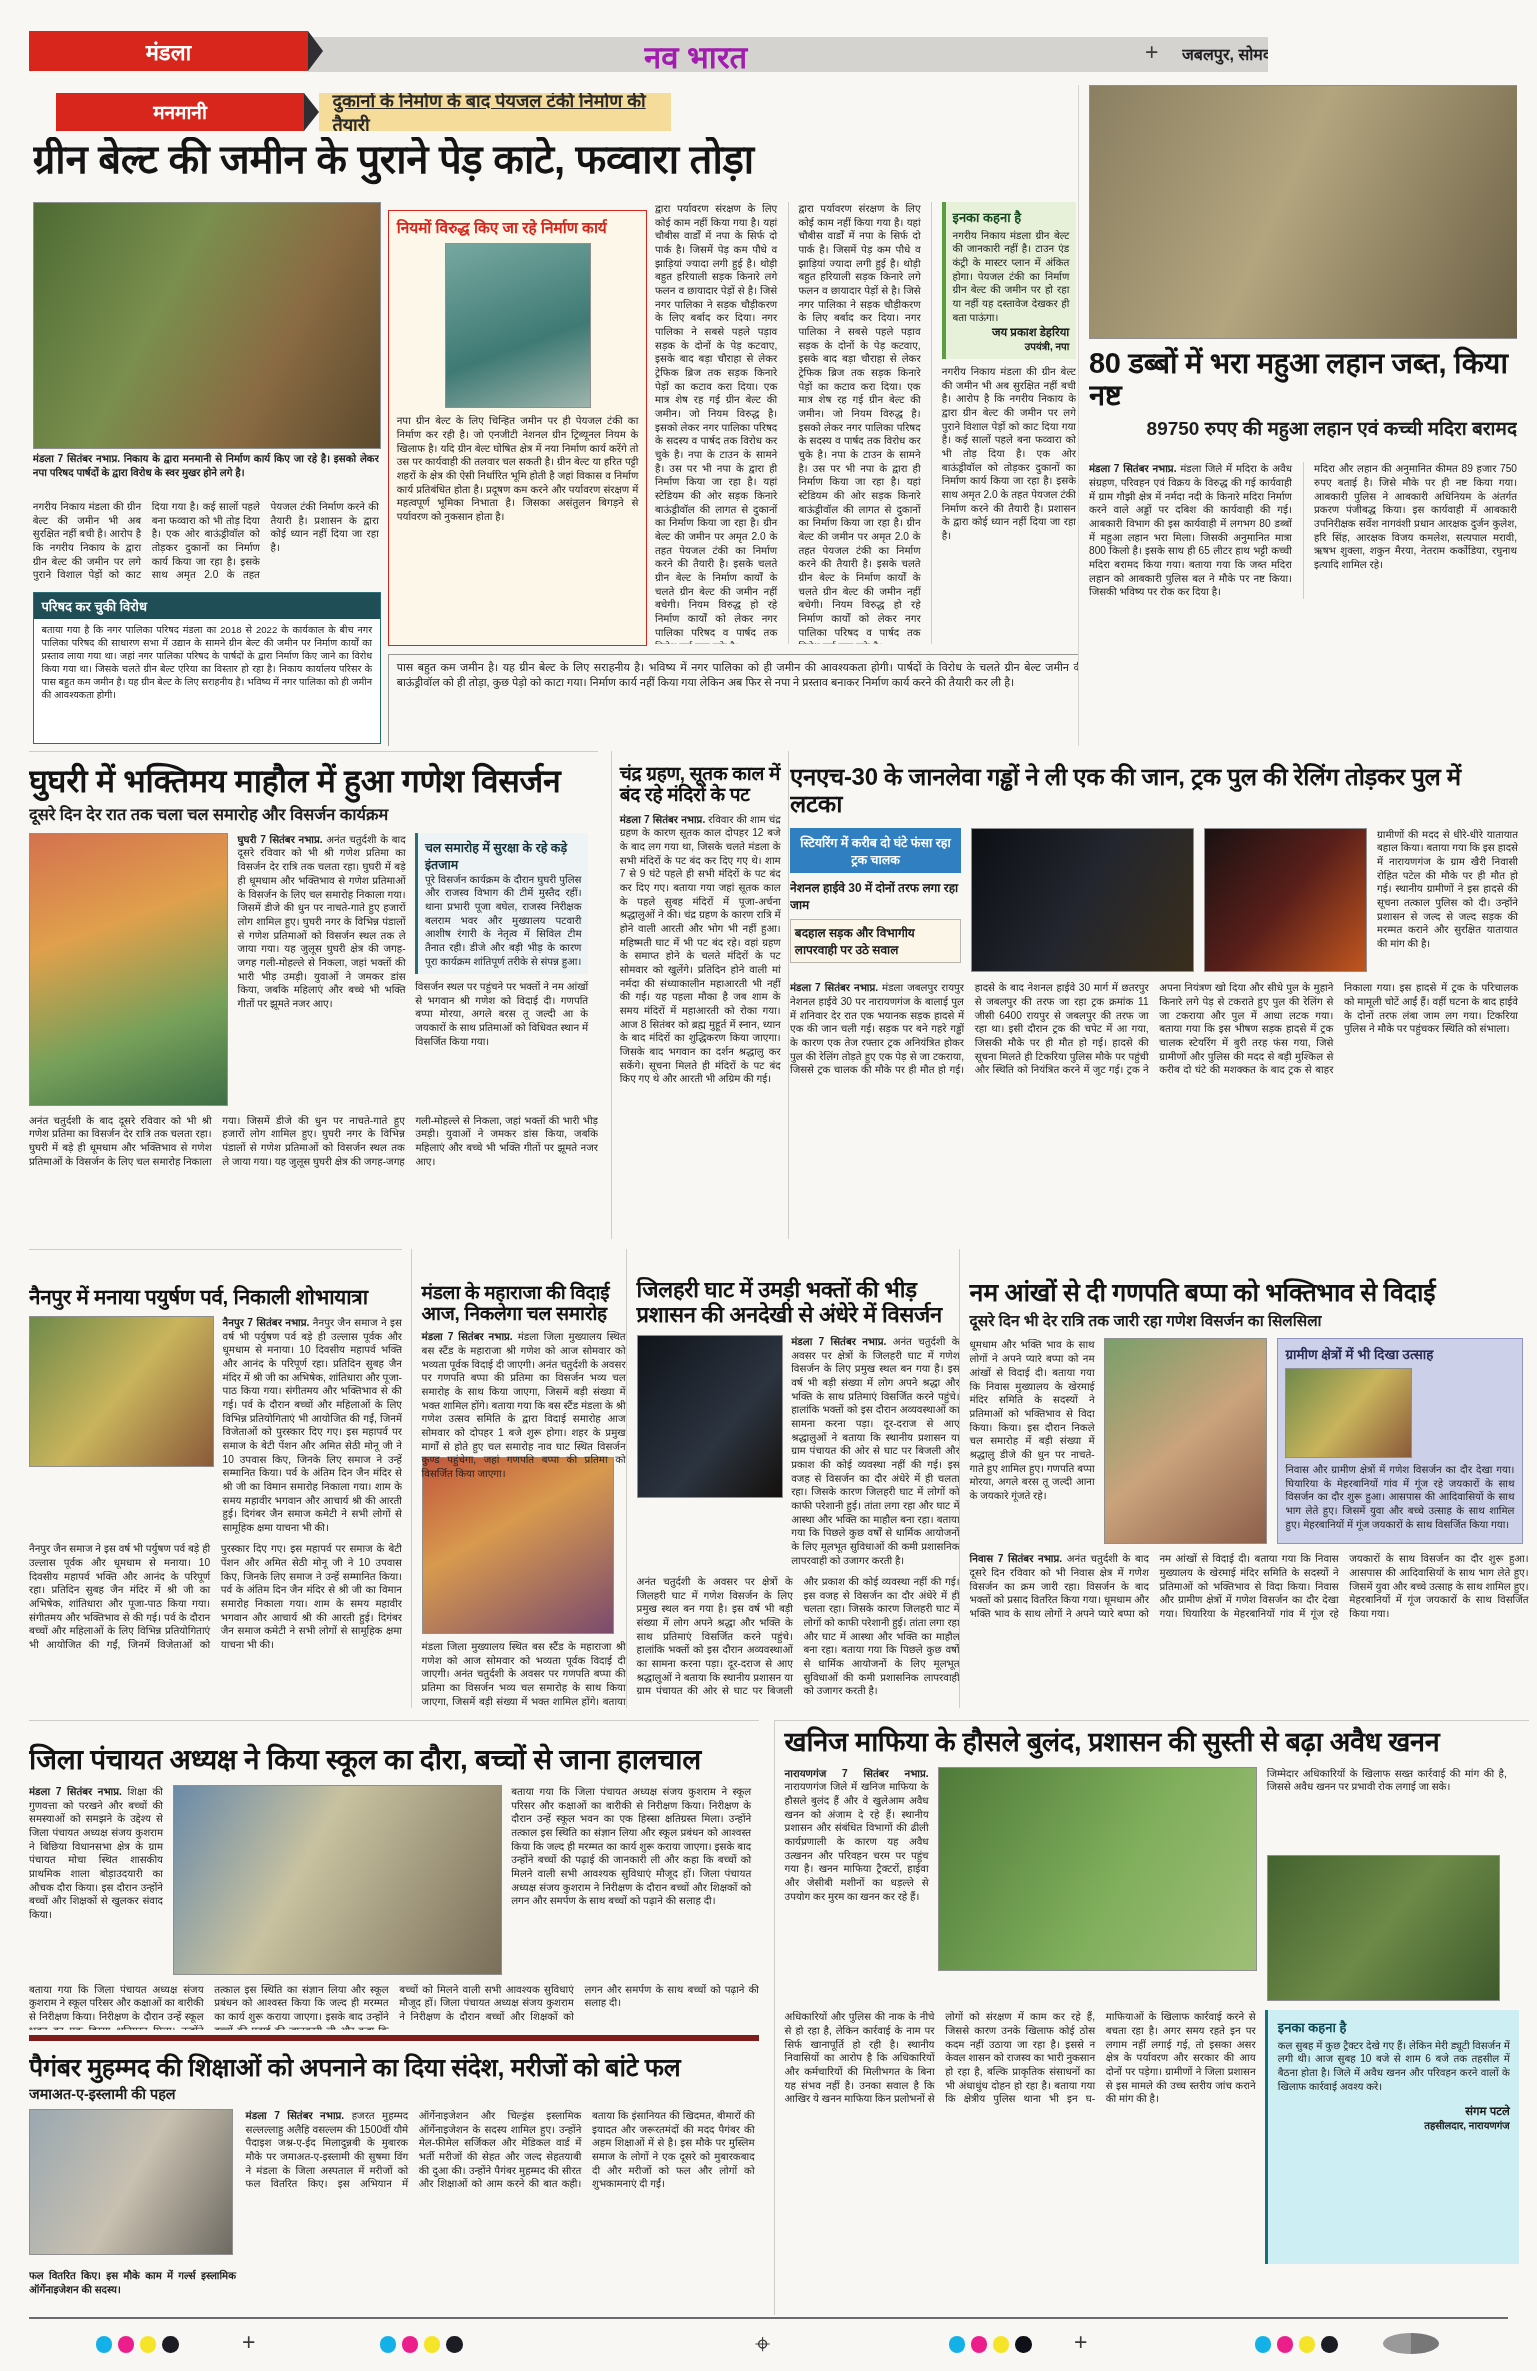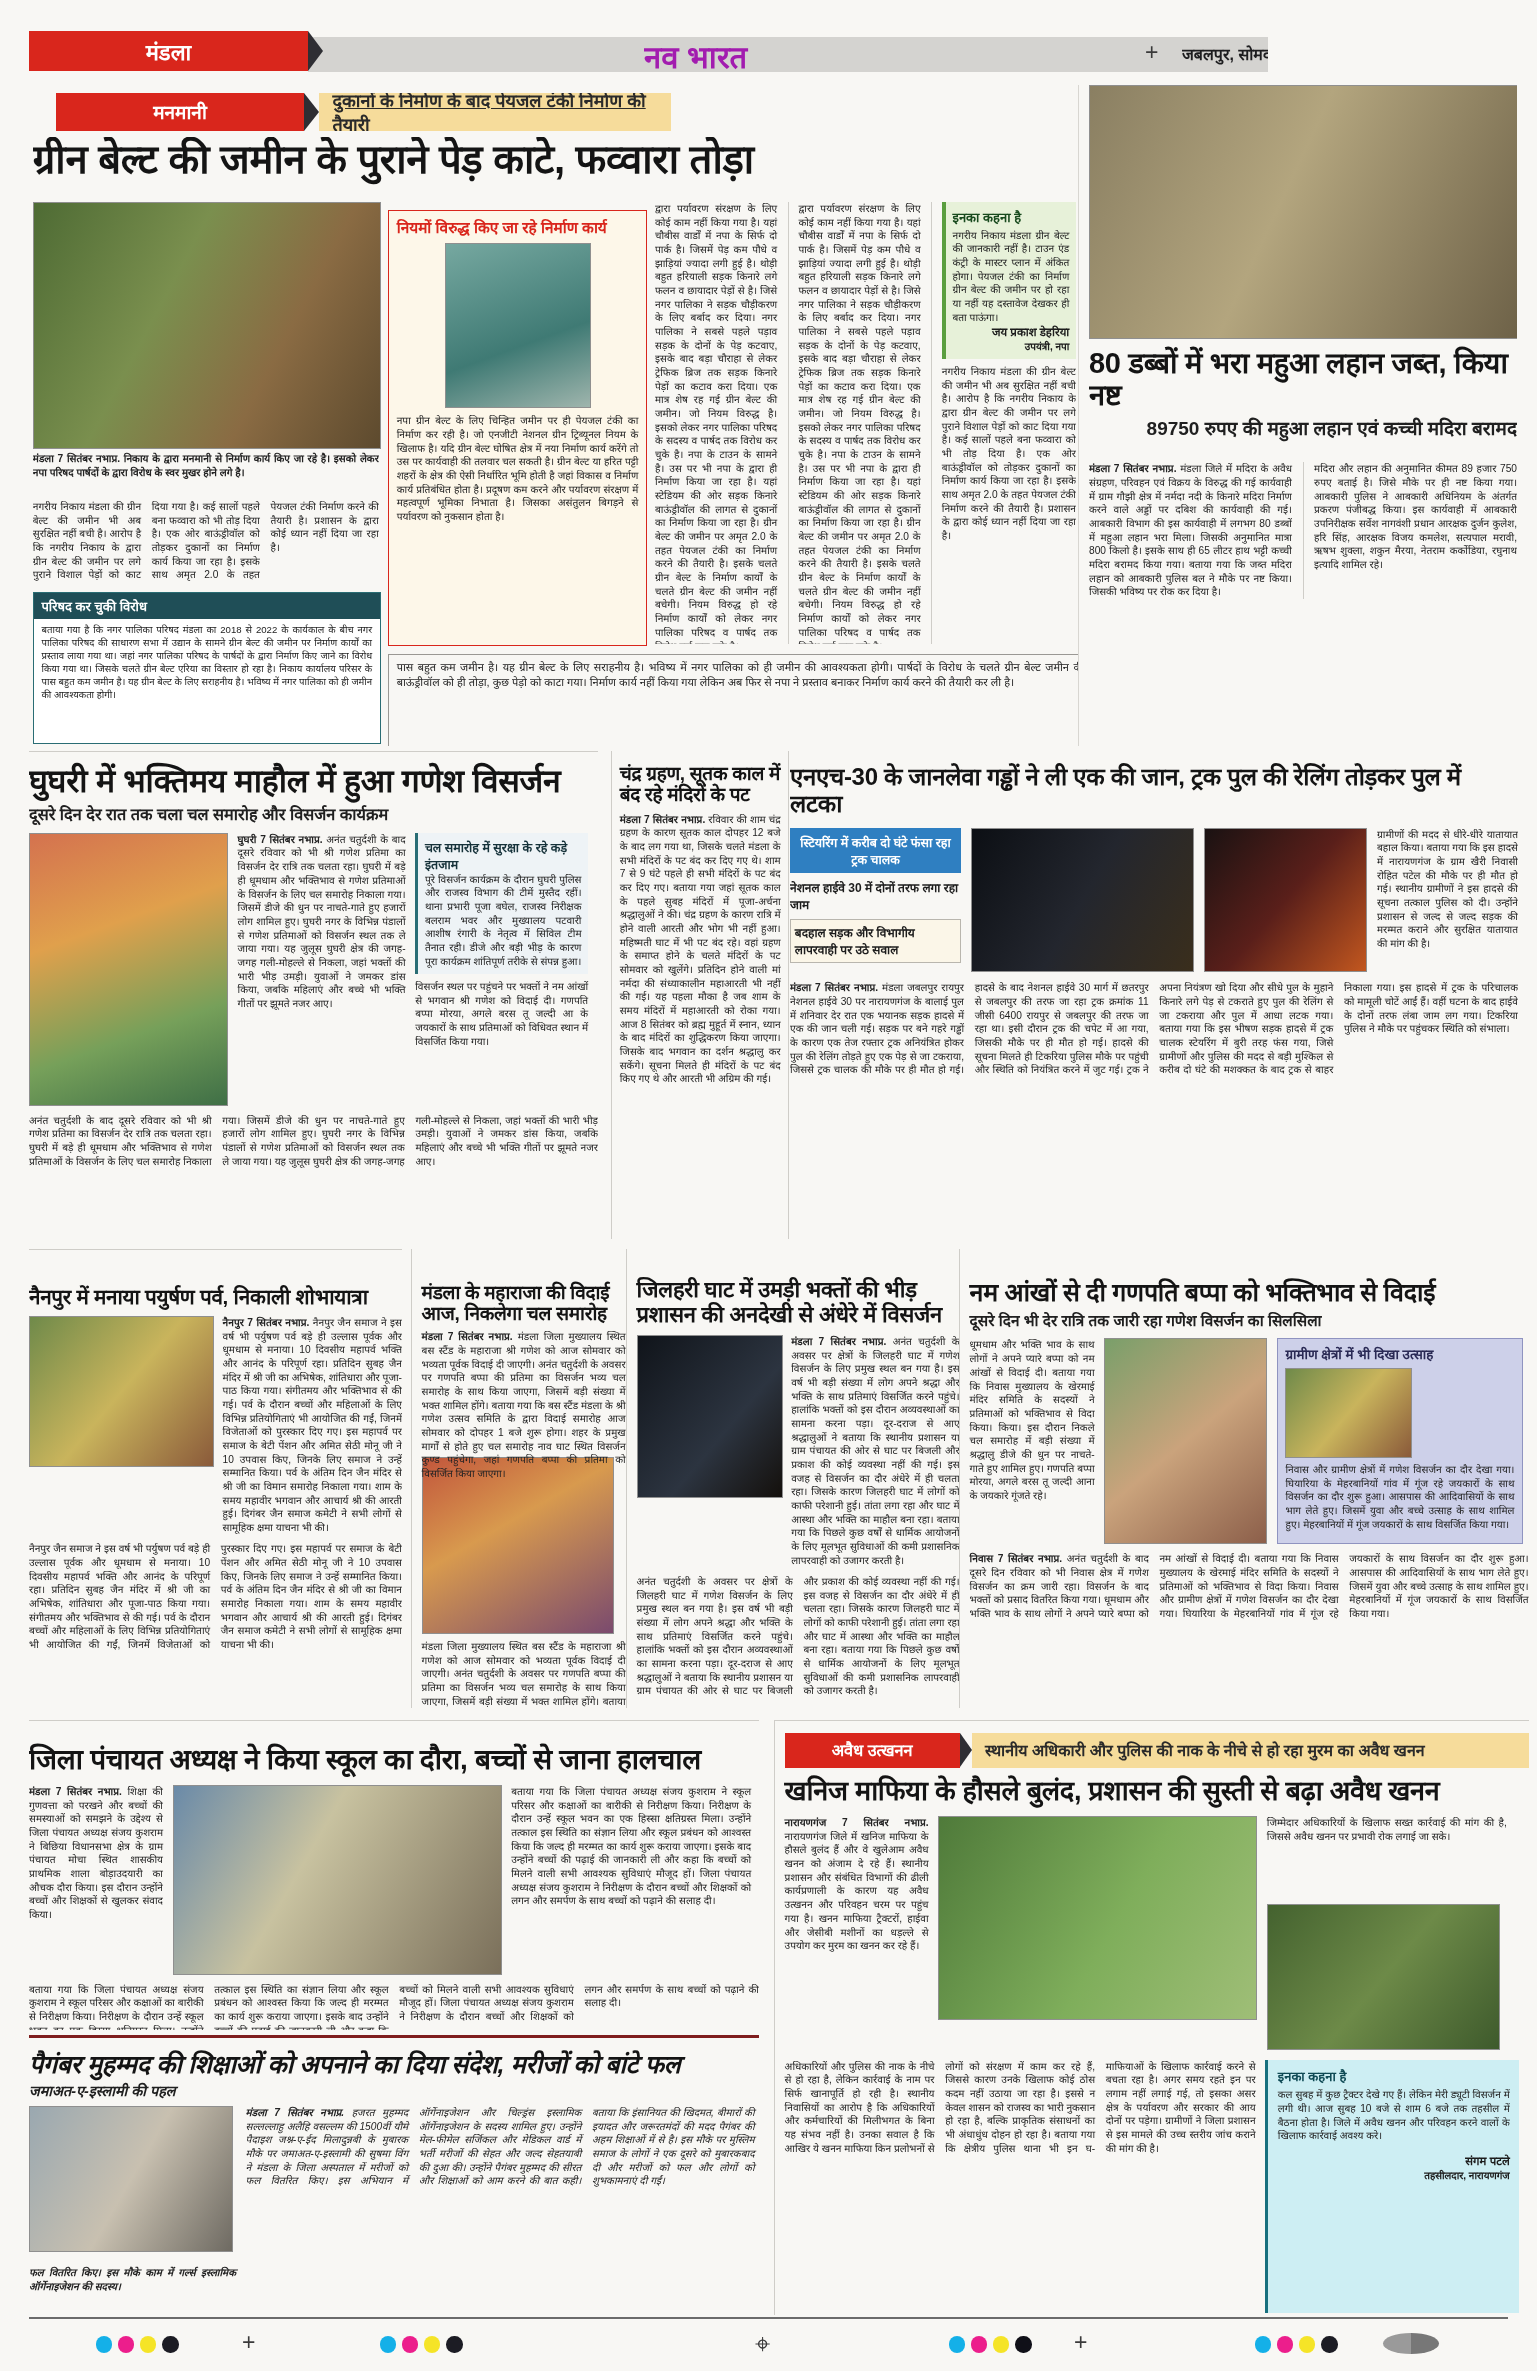--- a/index.html
+++ b/index.html
@@ -201,50 +201,41 @@
     <div class="hl" style="font-size:28px;margin-top:23px;"><span>जिला पंचायत अध्यक्ष ने किया स्कूल का दौरा, बच्चों से जाना हालचाल</span></div>
     <div style="display:flex;gap:9.6px;margin-top:9.6px;">
       <div class="body" style="width:134px;"><b>मंडला 7 सितंबर नभाप्र.</b> <span>शिक्षा की गुणवत्ता को परखने और बच्चों की समस्याओं को समझने के उद्देश्य से जिला पंचायत अध्यक्ष संजय कुशराम ने बिछिया विधानसभा क्षेत्र के ग्राम पंचायत मोचा स्थित शासकीय प्राथमिक शाला बोड़ाउदयारी का औचक दौरा किया। इस दौरान उन्होंने बच्चों और शिक्षकों से खुलकर संवाद किया।</span></div>
       <div class="photo ph-class" style="width:327px;height:188px;flex:none;"></div>
       <div class="body" style="width:240px;"><span>बताया गया कि जिला पंचायत अध्यक्ष संजय कुशराम ने स्कूल परिसर और कक्षाओं का बारीकी से निरीक्षण किया। निरीक्षण के दौरान उन्हें स्कूल भवन का एक हिस्सा क्षतिग्रस्त मिला। उन्होंने तत्काल इस स्थिति का संज्ञान लिया और स्कूल प्रबंधन को आश्वस्त किया कि जल्द ही मरम्मत का कार्य शुरू कराया जाएगा। इसके बाद उन्होंने बच्चों की पढ़ाई की जानकारी ली और कहा कि बच्चों को मिलने वाली सभी आवश्यक सुविधाएं मौजूद हों। जिला पंचायत अध्यक्ष संजय कुशराम ने निरीक्षण के दौरान बच्चों और शिक्षकों को लगन और समर्पण के साथ बच्चों को पढ़ाने की सलाह दी।</span></div>
     </div>
     <div class="body cols4" style="margin-top:7.7px;height:67px;"><span>बताया गया कि जिला पंचायत अध्यक्ष संजय कुशराम ने स्कूल परिसर और कक्षाओं का बारीकी से निरीक्षण किया। निरीक्षण के दौरान उन्हें स्कूल भवन का एक हिस्सा क्षतिग्रस्त मिला। उन्होंने तत्काल इस स्थिति का संज्ञान लिया और स्कूल प्रबंधन को आश्वस्त किया कि जल्द ही मरम्मत का कार्य शुरू कराया जाएगा। इसके बाद उन्होंने बच्चों की पढ़ाई की जानकारी ली और कहा कि बच्चों को मिलने वाली सभी आवश्यक सुविधाएं मौजूद हों। जिला पंचायत अध्यक्ष संजय कुशराम ने निरीक्षण के दौरान बच्चों और शिक्षकों को लगन और समर्पण के साथ बच्चों को पढ़ाने की सलाह दी।</span></div>
   </div>
 
   <div class="abs" style="left:774px;top:1720px;width:744px;height:594px;border-top:1px solid #cfcdc8;border-left:1px solid #cfcdc8;padding-left:9.6px;">
-    <div style="position:relative;height:38px;margin-top:11.5px;">
-      <div class="abs tag" style="left:0;top:0;width:175px;height:35px;font-size:16.3px;">
-          <span>अवैध उत्खनन</span>
-        </div>
-      <div class="abs arrow" style="left:175px;top:0;border-top-width:17.3px;border-bottom-width:17.3px;border-left-width:12.5px;"></div>
-      <div class="abs kick" style="left:187px;top:0;width:543px;height:35px;font-size:16px;">
-          <span>स्थानीय अधिकारी और पुलिस की नाक के नीचे से हो रहा मुरम का अवैध खनन</span>
-        </div>
-    </div>
     <div class="hl" style="font-size:27px;margin-top:5.8px;"><span>खनिज माफिया के हौसले बुलंद, प्रशासन की सुस्ती से बढ़ा अवैध खनन</span></div>
     <div style="display:flex;gap:9.6px;margin-top:9.6px;">
       <div class="body" style="width:144px;"><b>नारायणगंज 7 सितंबर नभाप्र.</b> <span>नारायणगंज जिले में खनिज माफिया के हौसले बुलंद हैं और वे खुलेआम अवैध खनन को अंजाम दे रहे हैं। स्थानीय प्रशासन और संबंधित विभागों की ढीली कार्यप्रणाली के कारण यह अवैध उत्खनन और परिवहन चरम पर पहुंच गया है। खनन माफिया ट्रैक्टरों, हाईवा और जेसीबी मशीनों का धड़ल्ले से उपयोग कर मुरम का खनन कर रहे हैं।</span></div>
       <div class="photo ph-field" style="width:317px;height:202px;flex:none;"></div>
       <div style="width:240px;">
         <div class="body" style="height:88px;"><span>जिम्मेदार अधिकारियों के खिलाफ सख्त कार्रवाई की मांग की है, जिससे अवैध खनन पर प्रभावी रोक लगाई जा सके।</span></div>
         <div class="photo ph-tractor" style="width:231px;height:144px;"></div>
       </div>
     </div>
     <div style="display:flex;gap:9.6px;margin-top:9.6px;">
       <div class="body cols3" style="width:471px;height:257px;"><span>अधिकारियों और पुलिस की नाक के नीचे से हो रहा है, लेकिन कार्रवाई के नाम पर सिर्फ खानापूर्ति हो रही है। स्थानीय निवासियों का आरोप है कि अधिकारियों और कर्मचारियों की मिलीभगत के बिना यह संभव नहीं है। उनका सवाल है कि आखिर ये खनन माफिया किन प्रलोभनों से लोगों को संरक्षण में काम कर रहे हैं, जिससे कारण उनके खिलाफ कोई ठोस कदम नहीं उठाया जा रहा है। इससे न केवल शासन को राजस्व का भारी नुकसान हो रहा है, बल्कि प्राकृतिक संसाधनों का भी अंधाधुंध दोहन हो रहा है। बताया गया कि क्षेत्रीय पुलिस थाना भी इन घ-माफियाओं के खिलाफ कार्रवाई करने से बचता रहा है। अगर समय रहते इन पर लगाम नहीं लगाई गई, तो इसका असर क्षेत्र के पर्यावरण और सरकार की आय दोनों पर पड़ेगा। ग्रामीणों ने जिला प्रशासन से इस मामले की उच्च स्तरीय जांच कराने की मांग की है।</span></div>
       <div class="cyanq" style="width:232px;height:238px;padding:7.7px 9.6px;">
         <div class="qt" style="color:#0f4a55;"><span>इनका कहना है</span></div>
         <div class="body"><span>कल सुबह में कुछ ट्रैक्टर देखे गए हैं। लेकिन मेरी ड्यूटी विसर्जन में लगी थी। आज सुबह 10 बजे से शाम 6 बजे तक तहसील में बैठना होता है। जिले में अवैध खनन और परिवहन करने वालों के खिलाफ कार्रवाई अवश्य करे।</span></div>
         <div class="sign" style="margin-top:9.6px;"><span>संगम पटले</span></div>
         <div class="role"><span>तहसीलदार, नारायणगंज</span></div>
       </div>
     </div>
   </div>
 
-  <div class="abs" style="left:29px;top:2035px;width:730px;height:279px;border-top:3px solid #7f1d1d;font-style:italic;">
+  <div class="abs" style="left:29px;top:2035px;width:730px;height:279px;border-top:6px solid #7f1d1d;">
     <div class="hl" style="font-size:25px;margin-top:11.5px;"><span>पैगंबर मुहम्मद की शिक्षाओं को अपनाने का दिया संदेश, मरीजों को बांटे फल</span></div>
     <div class="sub" style="font-size:14.4px;margin:3.8px 0 5.8px;"><span>जमाअत-ए-इस्लामी की पहल</span></div>
     <div style="display:flex;gap:9.6px;">
       <div style="width:207px;flex:none;">
         <div class="photo ph-hosp" style="width:202px;height:144px;"></div>
         <div class="body" style="font-weight:700;margin-top:14px;"><span>फल वितरित किए। इस मौके काम में गर्ल्स इस्लामिक ऑर्गेनाइजेशन की सदस्य।</span></div>
       </div>
       <div class="body cols3" style="width:509px;height:200px;"><b>मंडला 7 सितंबर नभाप्र.</b> <span>हजरत मुहम्मद सल्लल्लाहु अलैहि वसल्लम की 1500वीं यौमे पैदाइश जश्न-ए-ईद मिलादुन्नबी के मुबारक मौके पर जमाअत-ए-इस्लामी की सुषमा विंग ने मंडला के जिला अस्पताल में मरीजों को फल वितरित किए। इस अभियान में ऑर्गेनाइजेशन और चिल्ड्रंस इस्लामिक ऑर्गेनाइजेशन के सदस्य शामिल हुए। उन्होंने मेल-फीमेल सर्जिकल और मेडिकल वार्ड में भर्ती मरीजों की सेहत और जल्द सेहतयाबी की दुआ की। उन्होंने पैगंबर मुहम्मद की सीरत और शिक्षाओं को आम करने की बात कही। बताया कि इंसानियत की खिदमत, बीमारों की इयादत और जरूरतमंदों की मदद पैगंबर की अहम शिक्षाओं में से है। इस मौके पर मुस्लिम समाज के लोगों ने एक दूसरे को मुबारकबाद दी और मरीजों को फल और लोगों को शुभकामनाएं दी गईं।</span></div>
     </div>
   </div>

